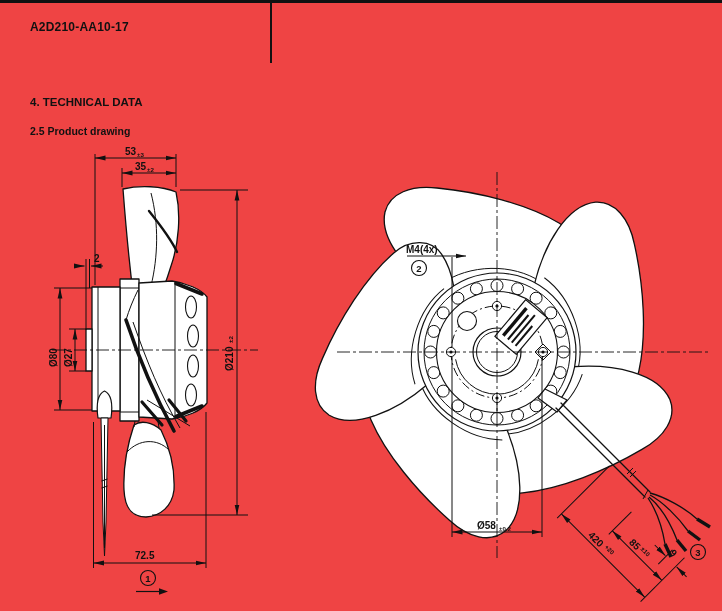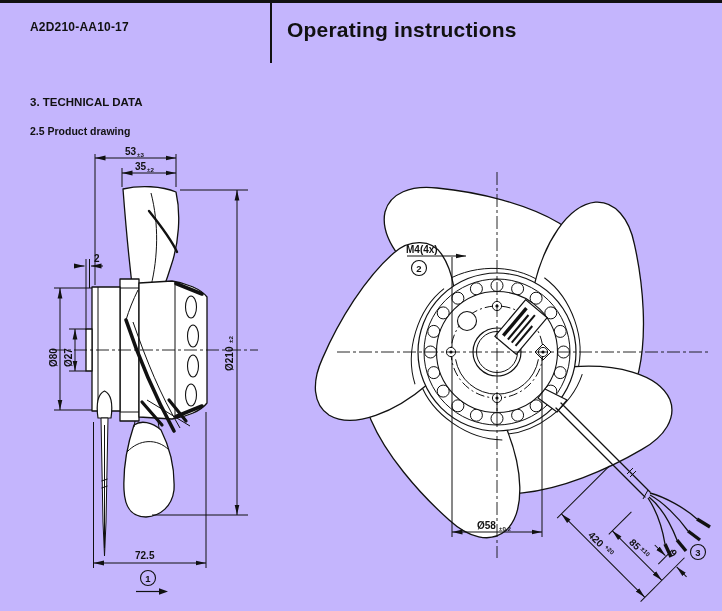--- a/index.html
+++ b/index.html
@@ -1,16 +1,16 @@
 <!DOCTYPE html>
 <html><head>
 <meta charset="utf-8">
 <style>
   html,body{margin:0;padding:0;background:#e8e8e8;}
-  .page{position:relative;width:722px;height:611px;background:#c4b5fd;overflow:hidden;
+  .page{position:relative;width:722px;height:611px;background:#ef4444;overflow:hidden;
         font-family:"Liberation Sans",sans-serif;color:#111;}
   .topline{position:absolute;left:0;top:0;width:722px;height:3px;background:#111;}
   .vdiv{position:absolute;left:270px;top:3px;width:2px;height:60px;background:#111;}
   .model{position:absolute;left:30px;top:20px;font-size:12px;font-weight:bold;letter-spacing:.2px;}
   .title{position:absolute;left:287px;top:18px;font-size:21px;font-weight:bold;letter-spacing:.2px;}
   .h1{position:absolute;left:30px;top:96px;font-size:11.5px;font-weight:bold;}
   .h2{position:absolute;left:30px;top:125px;font-size:10.5px;font-weight:bold;}
   svg{position:absolute;left:0;top:0;}
   svg *{vector-effect:none;}
   .ln{stroke:#111;stroke-width:1.3;fill:none;stroke-linejoin:round;stroke-linecap:round;}
@@ -23,22 +23,21 @@
   .co{font:bold 9.5px "Liberation Sans",sans-serif;fill:#111;}
   .thk{stroke:#111;stroke-width:3.6;fill:none;stroke-linecap:round;}
 </style>
 </head>
 <body>
 
 <div class="page">
   <div class="topline"></div>
   <div class="vdiv"></div>
   <div class="model">A2D210-AA10-17</div>
-  <div class="title">Operating instructions</div>
-  <div class="h1">3. TECHNICAL DATA</div>
+  <div class="h1">4. TECHNICAL DATA</div>
   <div class="h2">2.5 Product drawing</div>
 
   <svg width="722" height="611" viewBox="0 0 722 611">
     <defs>
       <marker id="arr" orient="auto-start-reverse" markerWidth="12" markerHeight="7" refX="10.5" refY="3" markerUnits="userSpaceOnUse">
         <path d="M0,0.6 L10.5,3 L0,5.4 Z" fill="#111"></path>
       </marker>
     </defs>
 
     <g>

